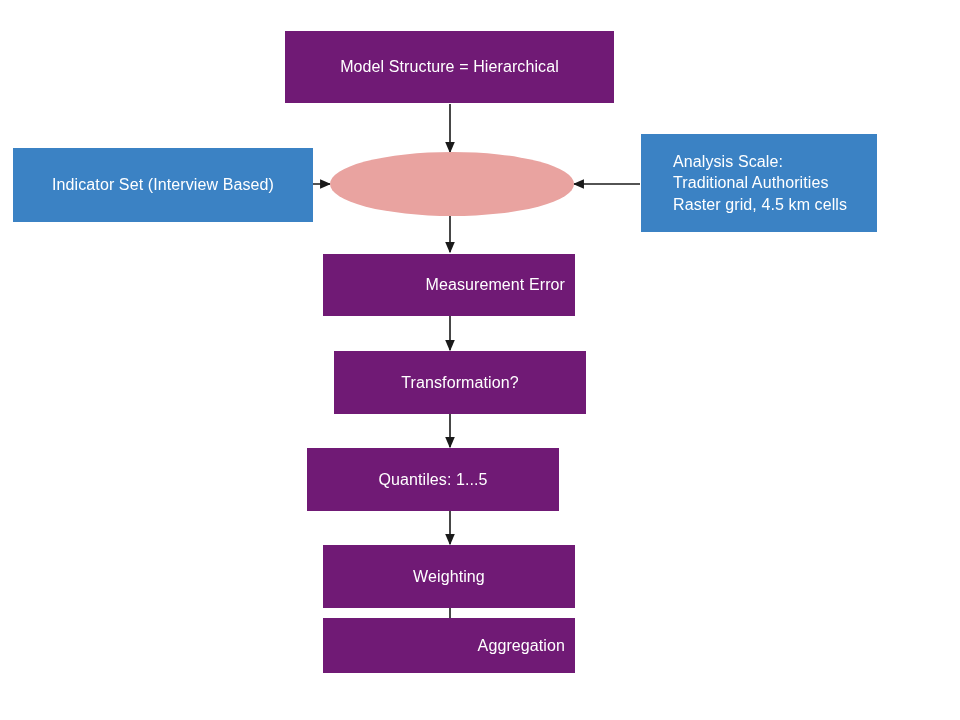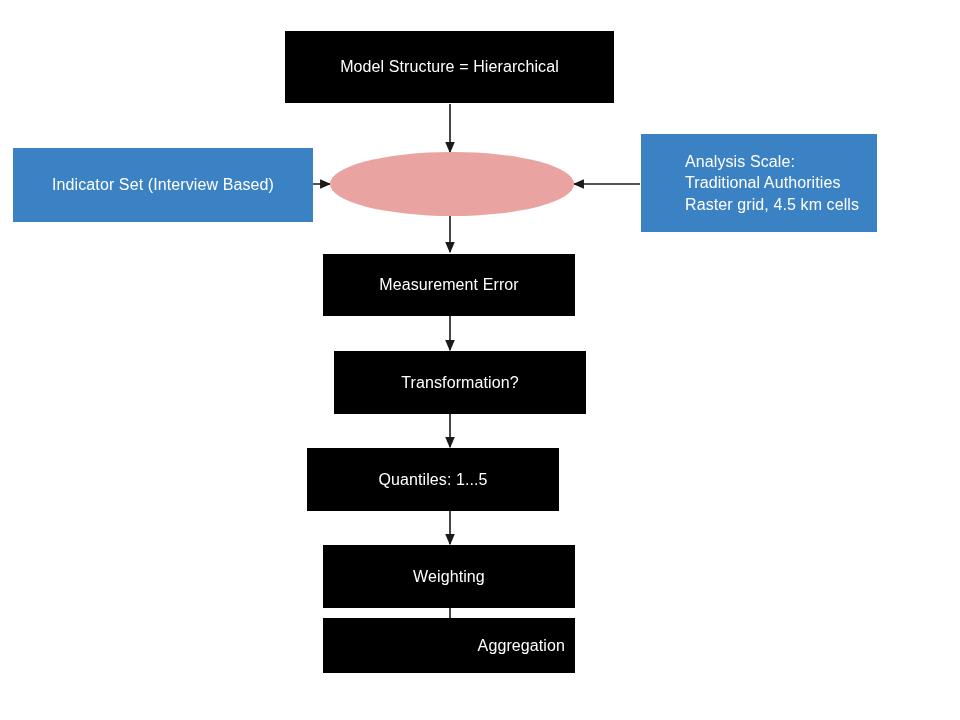--- a/index.html
+++ b/index.html
@@ -23,26 +23,26 @@
     display: flex;
     align-items: center;
     justify-content: center;
     color: #ffffff;
     font-size: 16px;
     line-height: 1.32;
     letter-spacing: 0.1px;
     text-align: center;
     padding: 4px 10px;
   }
-  .node.teal { background: #000000; }
+  .node.teal { background: #701a75; }
   .node.blue { background: #3b82c4; }
   .node.left-text {
     justify-content: flex-start;
     text-align: left;
-    padding-left: 44px;
+    padding-left: 32px;
   }
   .node .label {
     white-space: pre-line;
     display: block;
   }
   .ellipse {
     position: absolute;
     background: #e9a3a0;
     border-radius: 50%;
   }
@@ -93,21 +93,21 @@
   </div>
 
   <div class="ellipse" style="left:330px; top:152px; width:244px; height:64px;"></div>
 
   <div class="node blue left-text" style="left:641px; top:134px; width:236px; height:98px;">
     <span class="label">Analysis Scale:
 Traditional Authorities
 Raster grid, 4.5 km cells</span>
   </div>
 
-  <div class="node teal" style="left:323px; top:254px; width:252px; height:62px;">
+  <div class="node teal" style="left:323px; top:254px; width:252px; height:62px;justify-content:flex-end;">
     <span class="label">Measurement Error</span>
   </div>
 
   <div class="node teal" style="left:323px; top:351px; width:252px; height:63px;margin-left:11px;">
     <span class="label">Transformation?</span>
   </div>
 
   <div class="node teal" style="left:307px; top:448px; width:252px; height:63px;">
     <span class="label">Quantiles: 1...5</span>
   </div>

